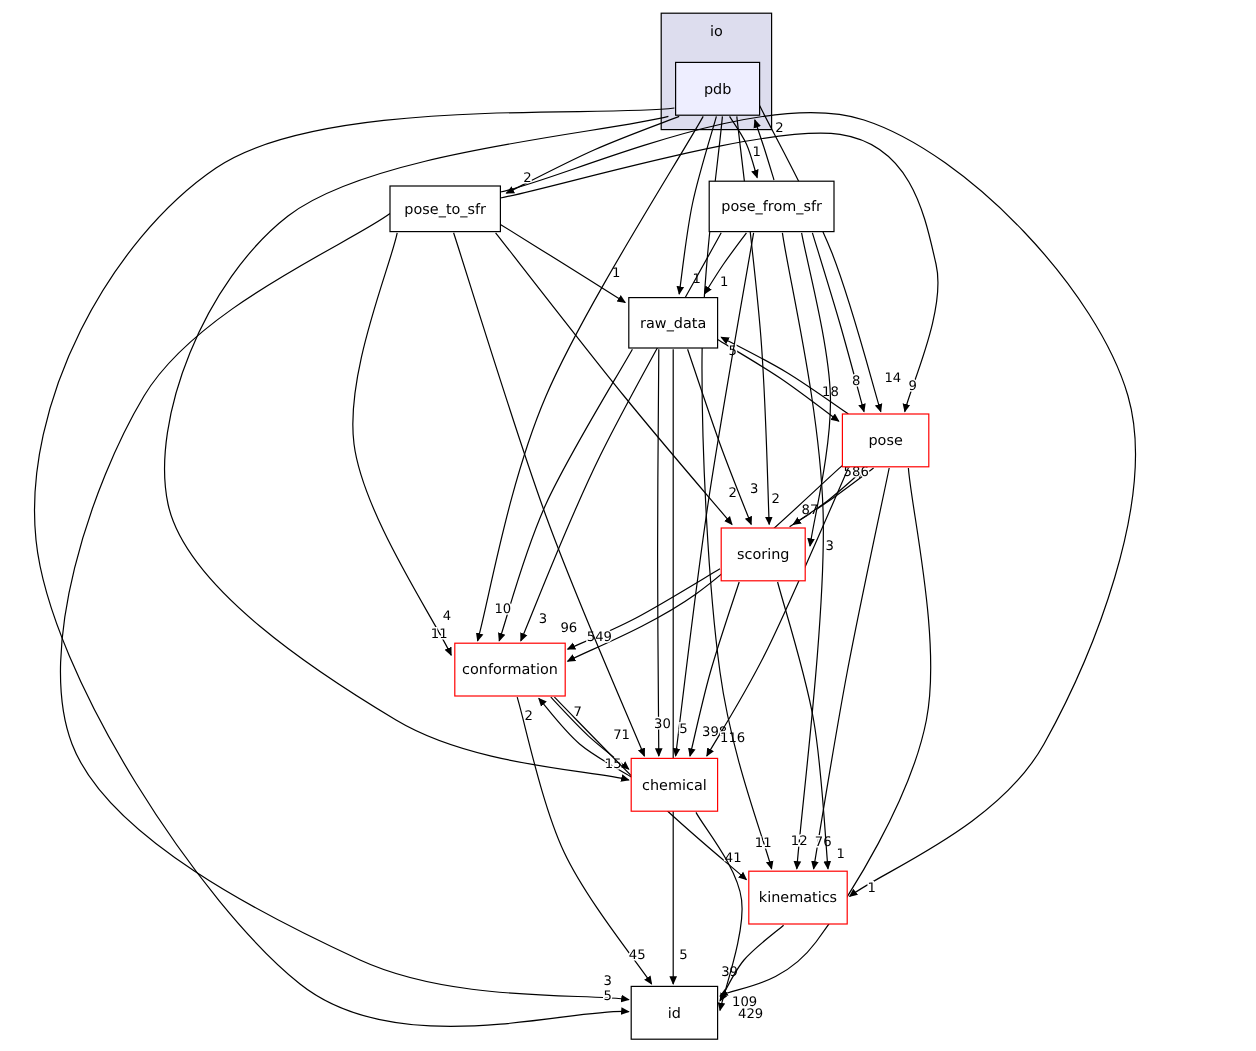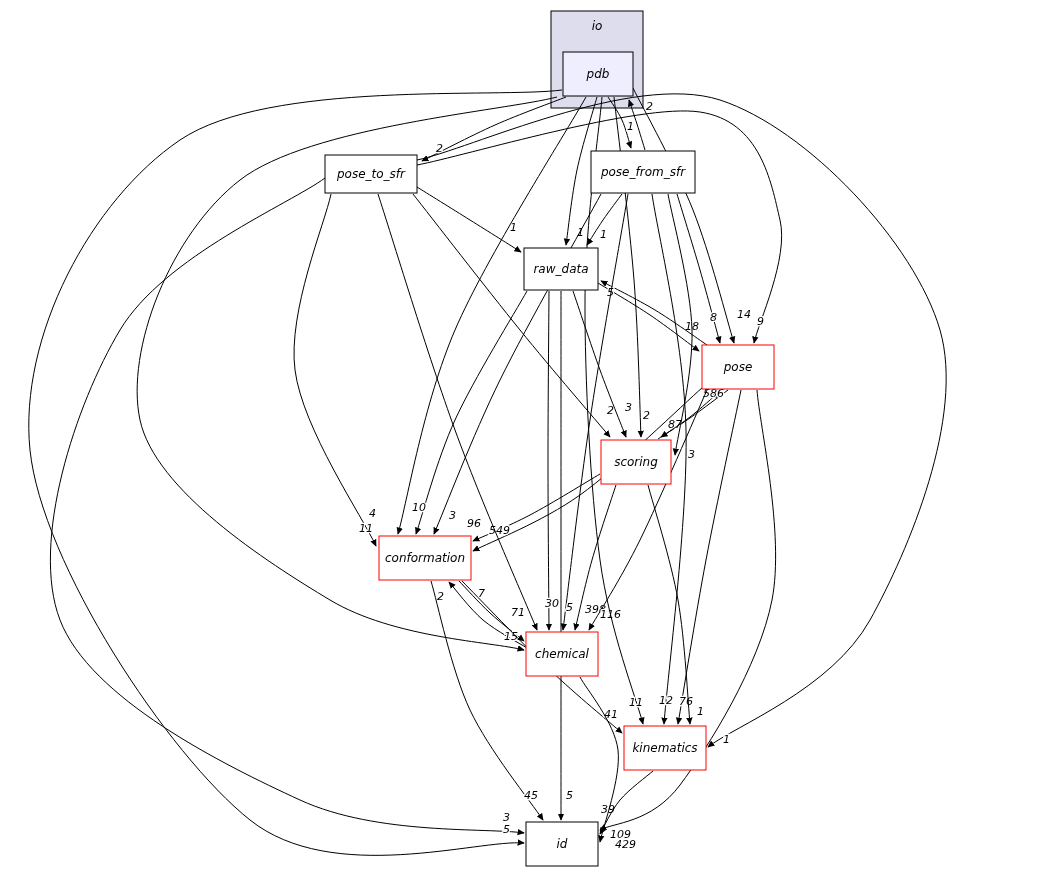--- a/index.html
+++ b/index.html
@@ -2,21 +2,20 @@
 <html><head>
 <meta charset="utf-8">
 <style>
   html,body{margin:0;padding:0;background:#ffffff;}
   .canvas{
     position:relative;
     width:1047px;height:876px;
     background:#ffffff;
     font-family:"DejaVu Sans","Liberation Sans",sans-serif;
     overflow:hidden;
-    font-style:italic;
   }
   svg{display:block;}
   svg text{font-family:"DejaVu Sans","Liberation Sans",sans-serif;}
   .edge-label{font-size:11px;fill:#000;paint-order:stroke;stroke:#ffffff;stroke-width:2.5px;}
   .node-label{font-size:12px;fill:#000;}
   .cluster-label{font-size:12px;fill:#000;}
 </style>
 </head>
 <body>
 

